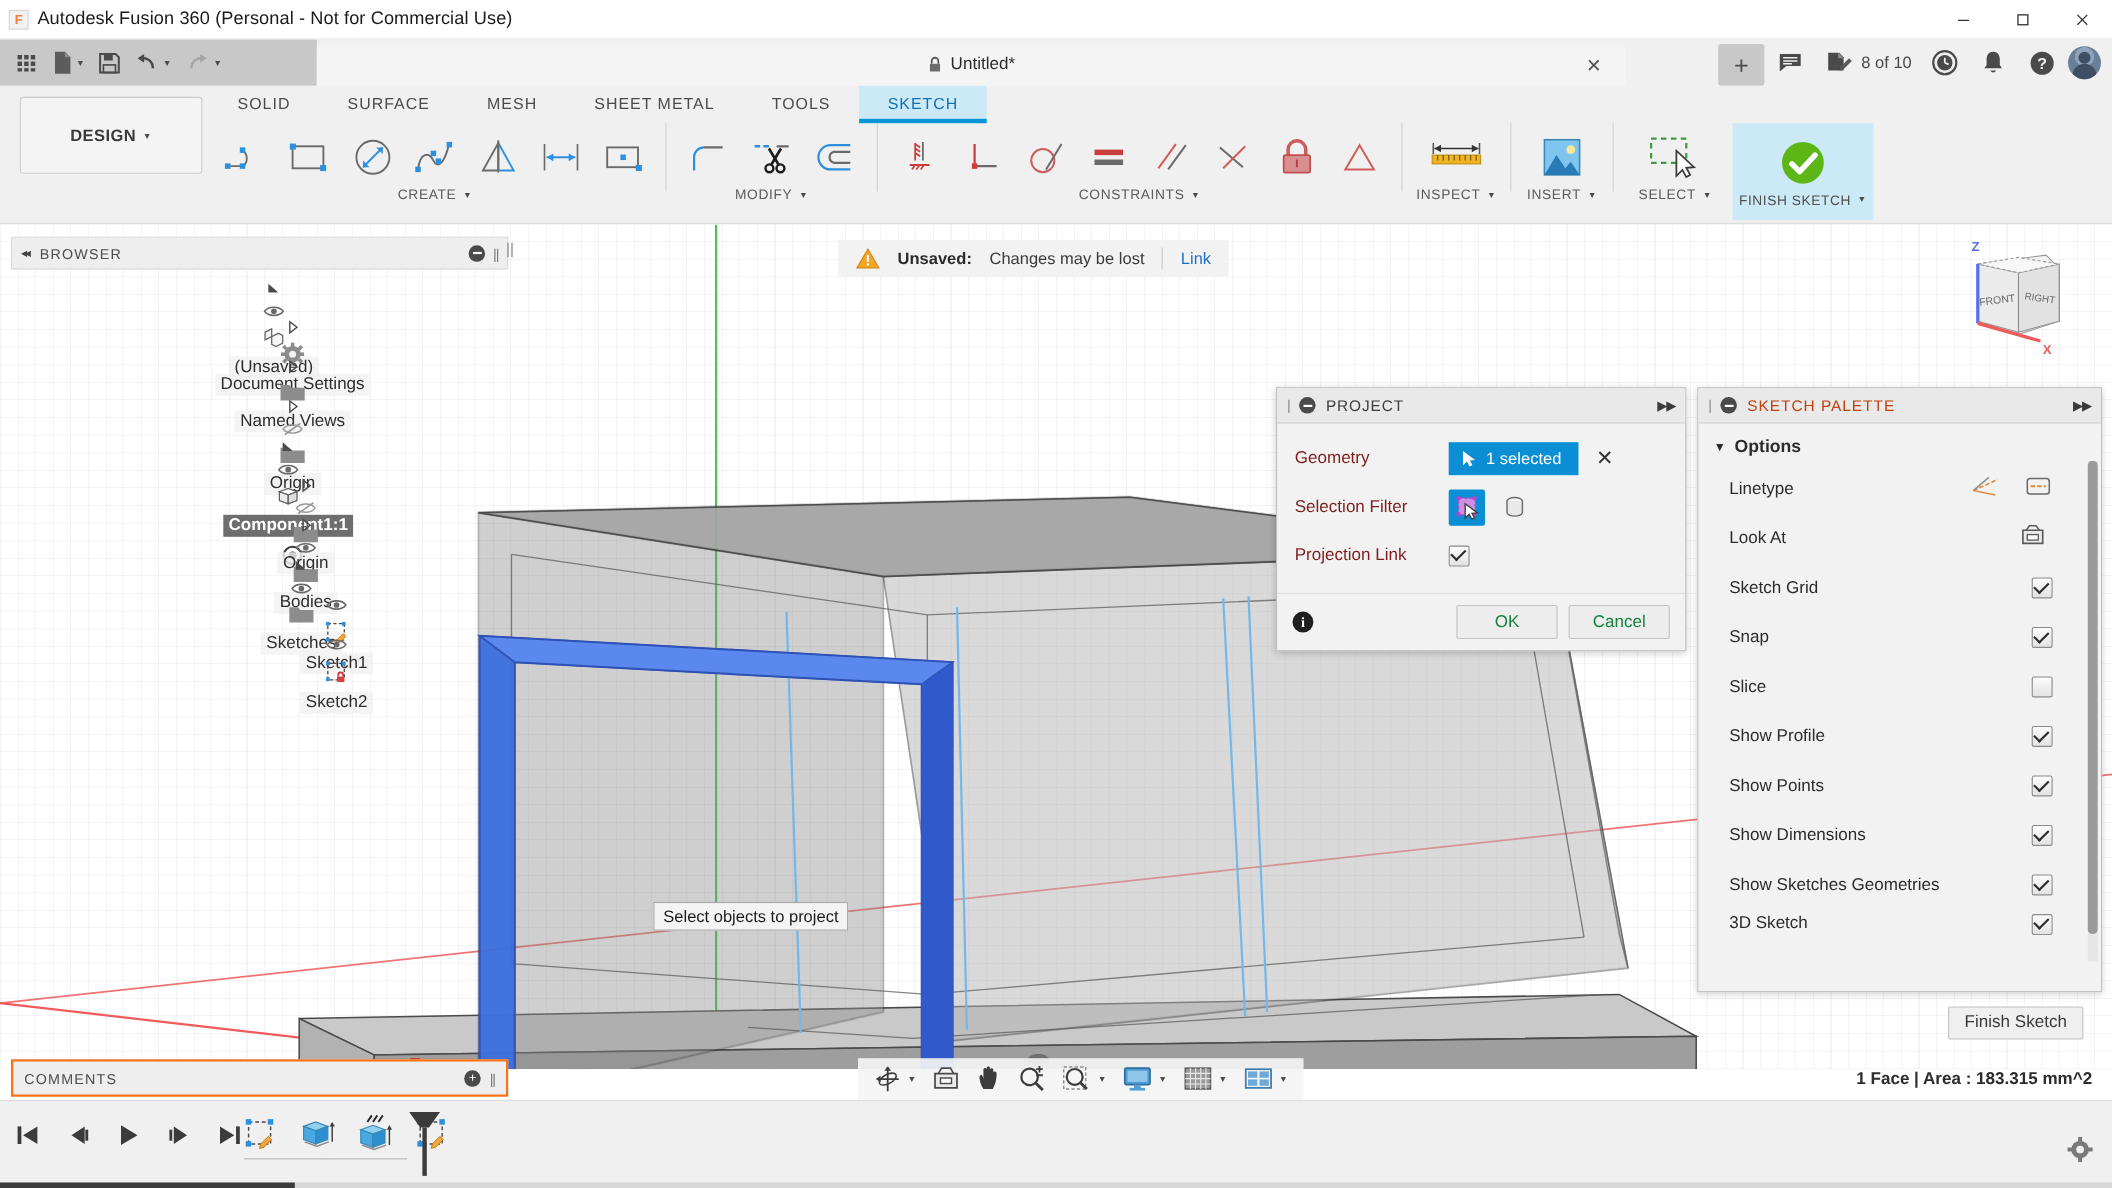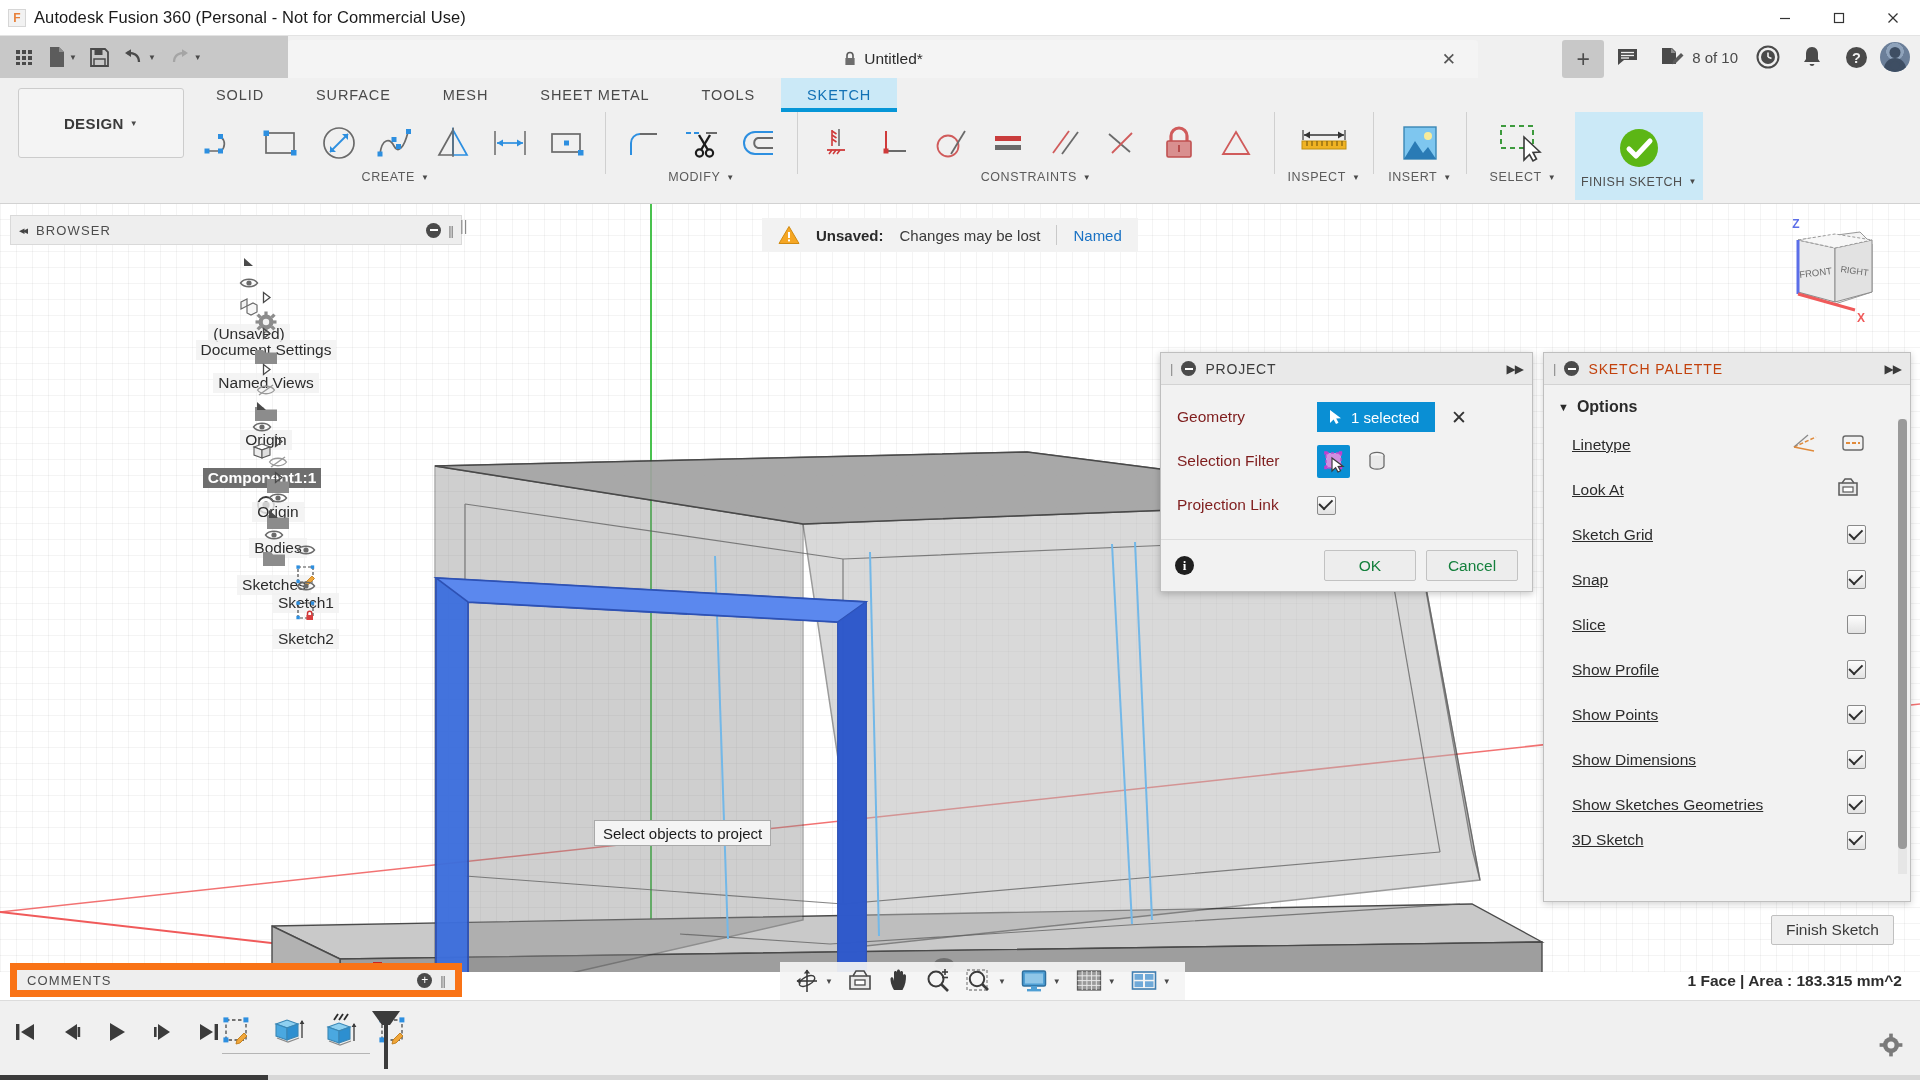--- a/index.html
+++ b/index.html
@@ -232,21 +232,21 @@
     display: flex; align-items: center; padding: 0 9px; gap: 9px;
   }
   .pal-title { font-size: 14px; color: #c2410c; letter-spacing: .9px; }
   .pal-body { position: relative; height: 516px; overflow: hidden; }
   .opt-hdr {
     display: flex; align-items: center; gap: 8px; padding: 13px 0 6px 14px;
     font-size: 16px; font-weight: bold; color: #2b2b2b;
   }
   .orow {
     display: flex; align-items: center; height: 45px; padding-left: 28px; padding-right: 44px;
-    font-size: 15.5px; color: #2b2b2b; text-decoration: underline;
+    font-size: 15.5px; color: #2b2b2b;
   }
   .orow .oname { flex: 1; }
   .orow .octl { display: flex; align-items: center; gap: 22px; }
   .pal-scroll {
     position: absolute; right: 3px; top: 34px; width: 9px; height: 455px;
     background: #e6e6e6;
   }
   .pal-scroll i { display: block; width: 9px; height: 430px; background: #9a9a9a; border-radius: 4px; }
   .finish-btn-wrap {
     position: absolute; right: 16px; bottom: -44px; }
@@ -270,21 +270,21 @@
   .nav-item { height: 34px; display: flex; align-items: center; gap: 3px; padding: 0 6px; }
 
   .status-right {
     position: absolute; right: 18px; top: 962px; height: 38px;
     display: flex; align-items: center; font-size: 15.5px; font-weight: bold; color: #2d2d2d;
   }
 
   
   .comments {
     position: absolute; left: 10px; top: 963px; width: 452px; height: 34px;
-    background: #eeeeee; border: 7px solid #f97316; display: flex; align-items: center;
+    background: #eeeeee; border: 2px solid #f97316; display: flex; align-items: center;
     padding: 0 10px; gap: 8px;
   }
   .comments .ctitle { font-size: 13px; color: #4c4c4c; letter-spacing: 1.1px; }
   .circ-plus {
     width: 15px; height: 15px; border-radius: 50%; background: #4a4a4a; color: #fff;
     display:flex; align-items:center; justify-content:center; font-size: 12px; line-height: 1;
   }
 
   
   .timeline {
@@ -1015,21 +1015,21 @@
 
   <div class="unsaved">
     <svg width="22" height="20" viewBox="0 0 22 20">
       <path d="M11 1.5 L21 18.5 H1z" fill="#f5a623" stroke="#d18a10" stroke-width="1"></path>
       <rect x="10" y="7" width="2" height="6" fill="#ffffff"></rect>
         <rect x="10" y="14.4" width="2" height="2" fill="#ffffff"></rect>
     </svg>
     <span class="lbl-b">Unsaved:</span>
     <span class="lbl-n">Changes may be lost</span>
     <span class="vsep"></span>
-    <span class="save-link">Named</span>
+    <span class="save-link">Link</span>
   </div>
 
   <div class="dlg">
     <div class="dlg-hdr">
       <span class="grip" style="color:#888">|</span>
       <span class="dot-minus">
           <i></i>
         </span>
       <span class="dlg-title">PROJECT</span>
       <span style="margin-left:auto; font-size:12px; color:#3a3a3a; letter-spacing:-1px">▶▶</span>

